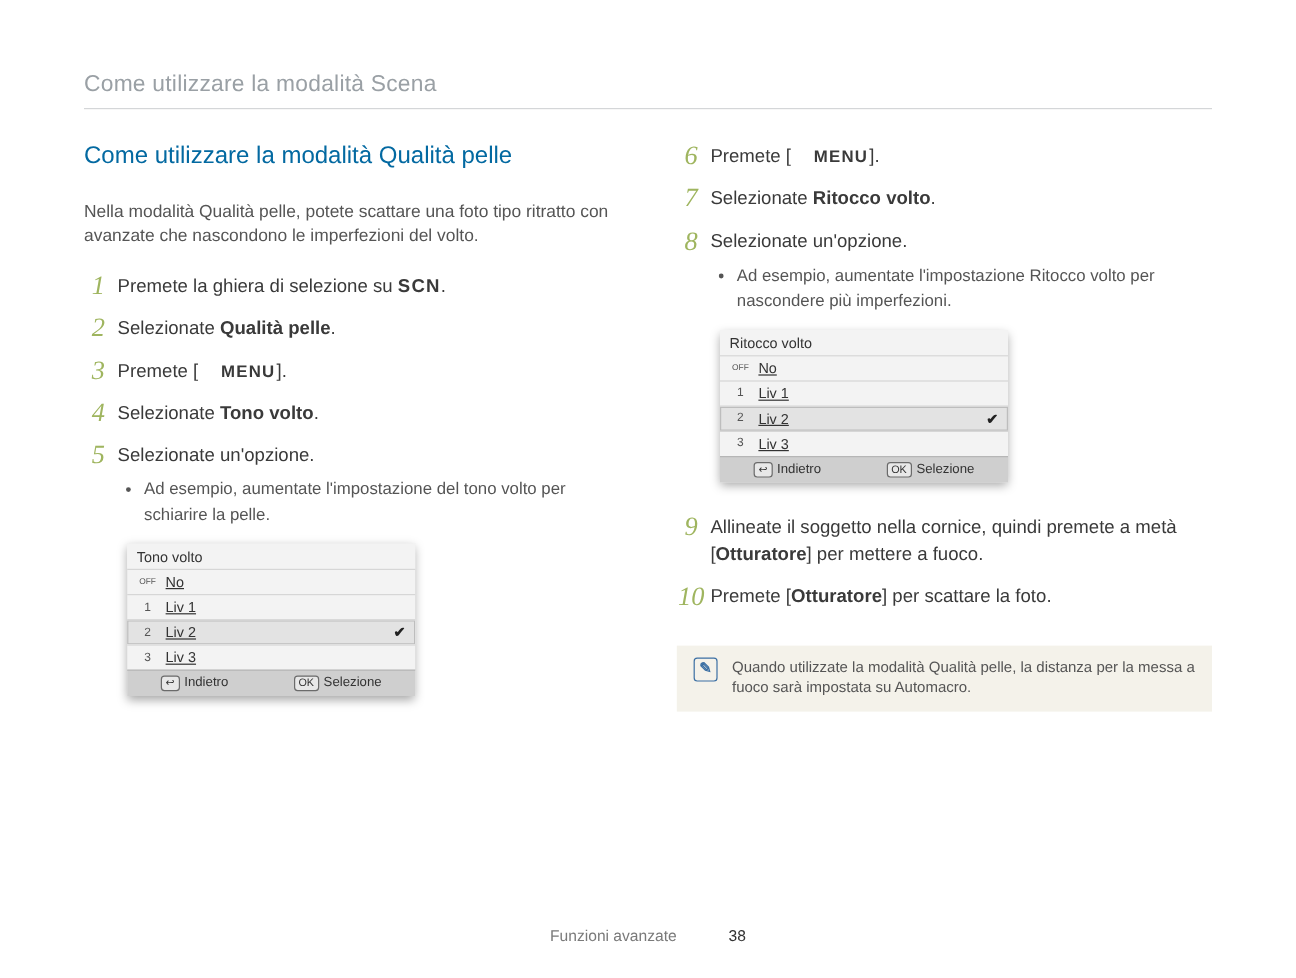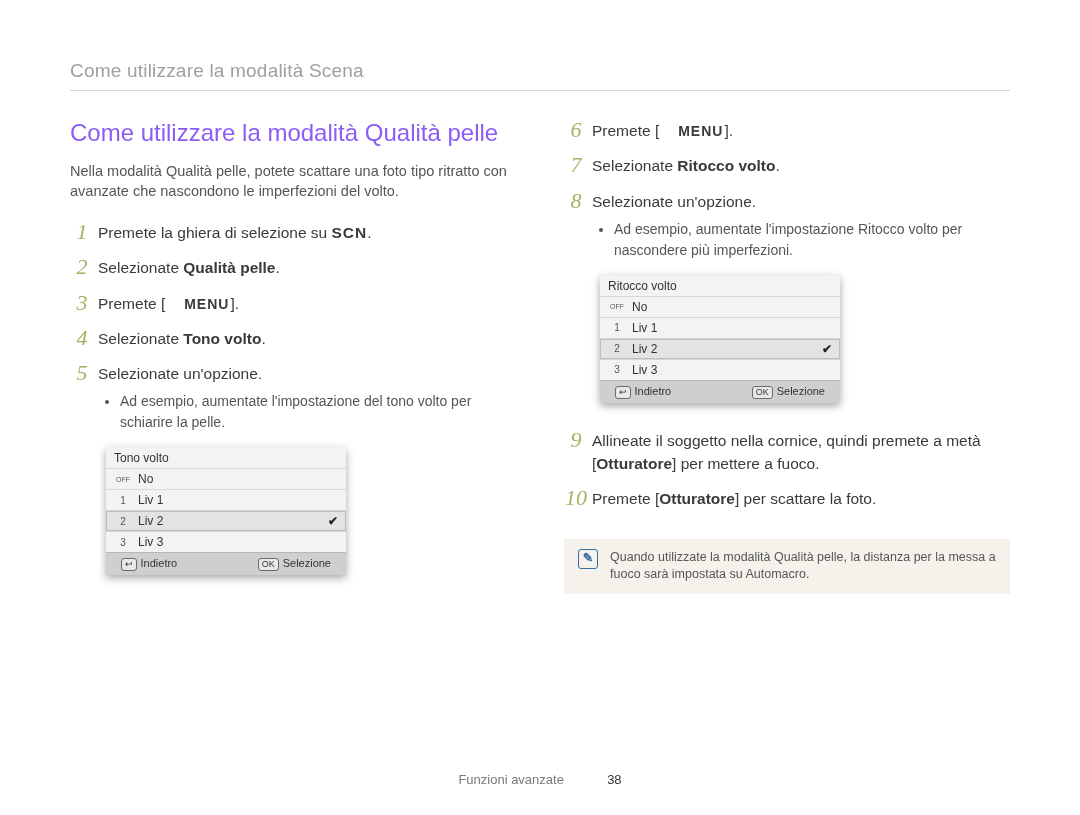--- a/index.html
+++ b/index.html
@@ -30,24 +30,24 @@
     border: none;
     border-top: 1px solid #d4d6d8;
     margin: 8px 0 28px 0;
   }
   .cols {
     display: flex;
     gap: 48px;
   }
   .col { flex: 1 1 0; }
   h2.section-title {
-    margin: 0 0 15px 0;
-    font-size: 24px;
+    margin: 0 0 26px 0;
+    font-size: 20px;
     font-weight: 400;
-    color: #8b5cf6;
+    color: #0369a1;
   }
   .intro {
     font-size: 14.5px;
     line-height: 1.35;
     color: #555;
     margin-bottom: 20px;
   }
   ol.steps {
     list-style: none;
     padding: 0;
@@ -117,25 +117,25 @@
   }
   .lcd .row.selected {
     background: #e3e3e3;
     box-shadow: inset 0 0 0 1px #bdbdbd;
   }
   .lcd .icon {
     width: 14px; height: 12px;
     display: inline-flex; align-items:center; justify-content:center;
     font-size: 10px; color:#555;
   }
-  .lcd .rowlabel { flex:1; color:#333; }
+  .lcd .rowlabel { flex:1; color:#333;text-decoration:underline; }
   .lcd .check { color:#222; font-weight:700; }
   .lcd .footer {
     display:flex; justify-content: space-between;
-    padding: 4px 15px;
+    padding: 4px 28px;
     background:#cfcfcf;
     font-size: 11px;
     color:#333;
     border-top:1px solid #b6b6b6;
     gap:31px;
   }
   .lcd .footer .kbtn {
     display:inline-block;
     padding: 0 3px;
     border: 1px solid #6b6b6b;

